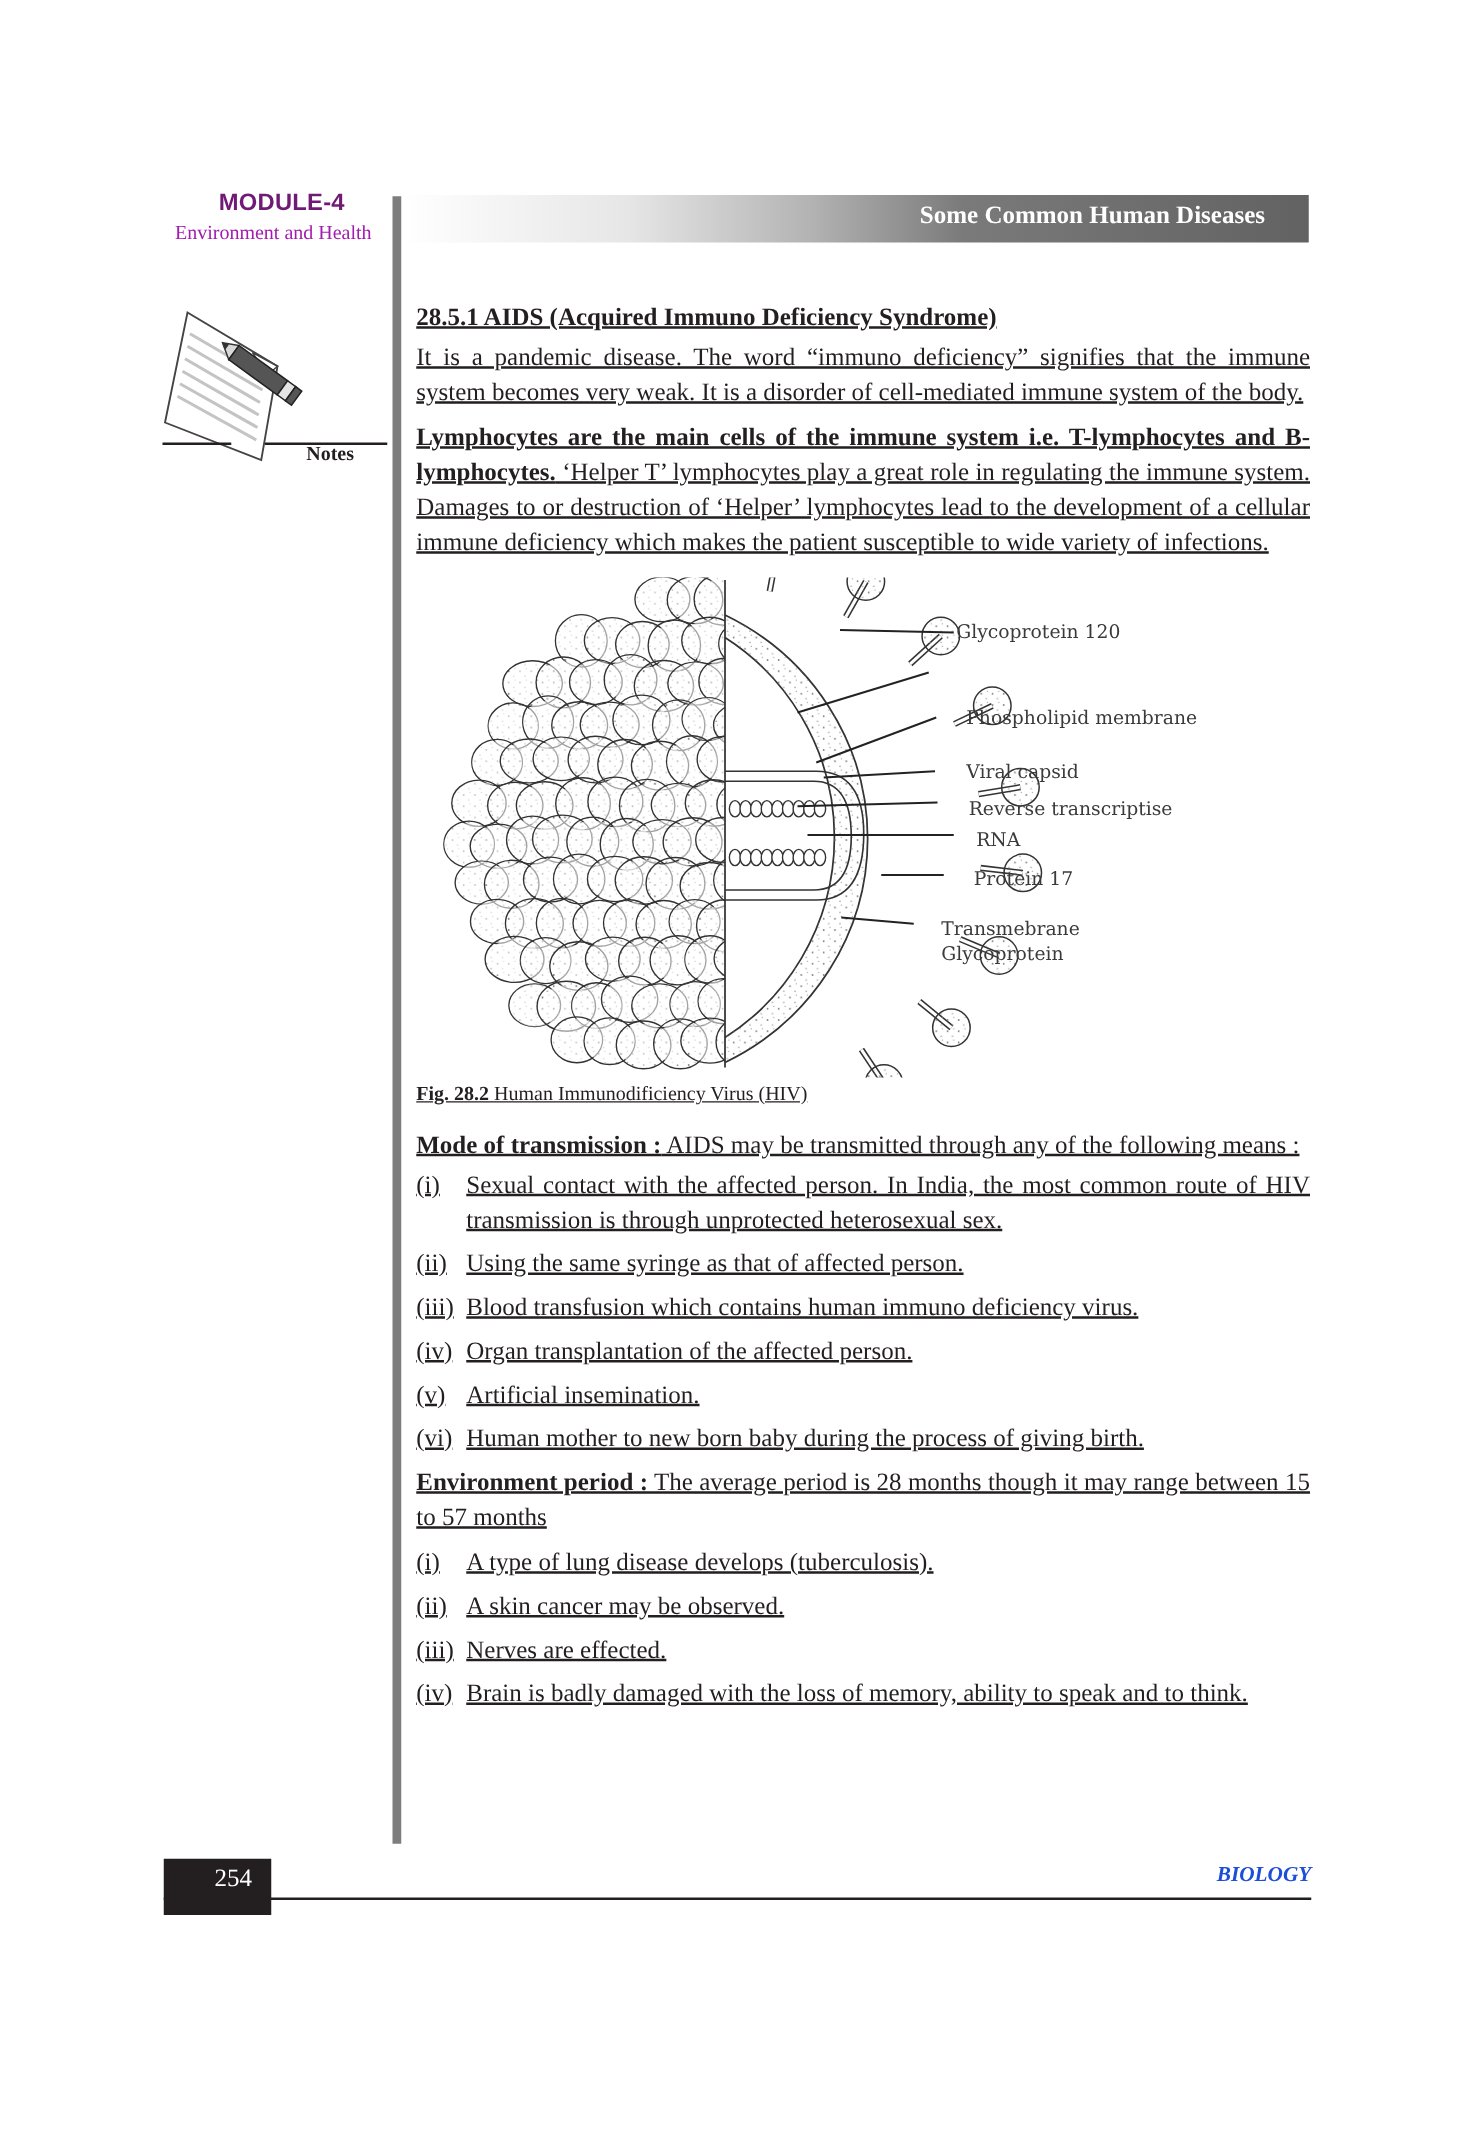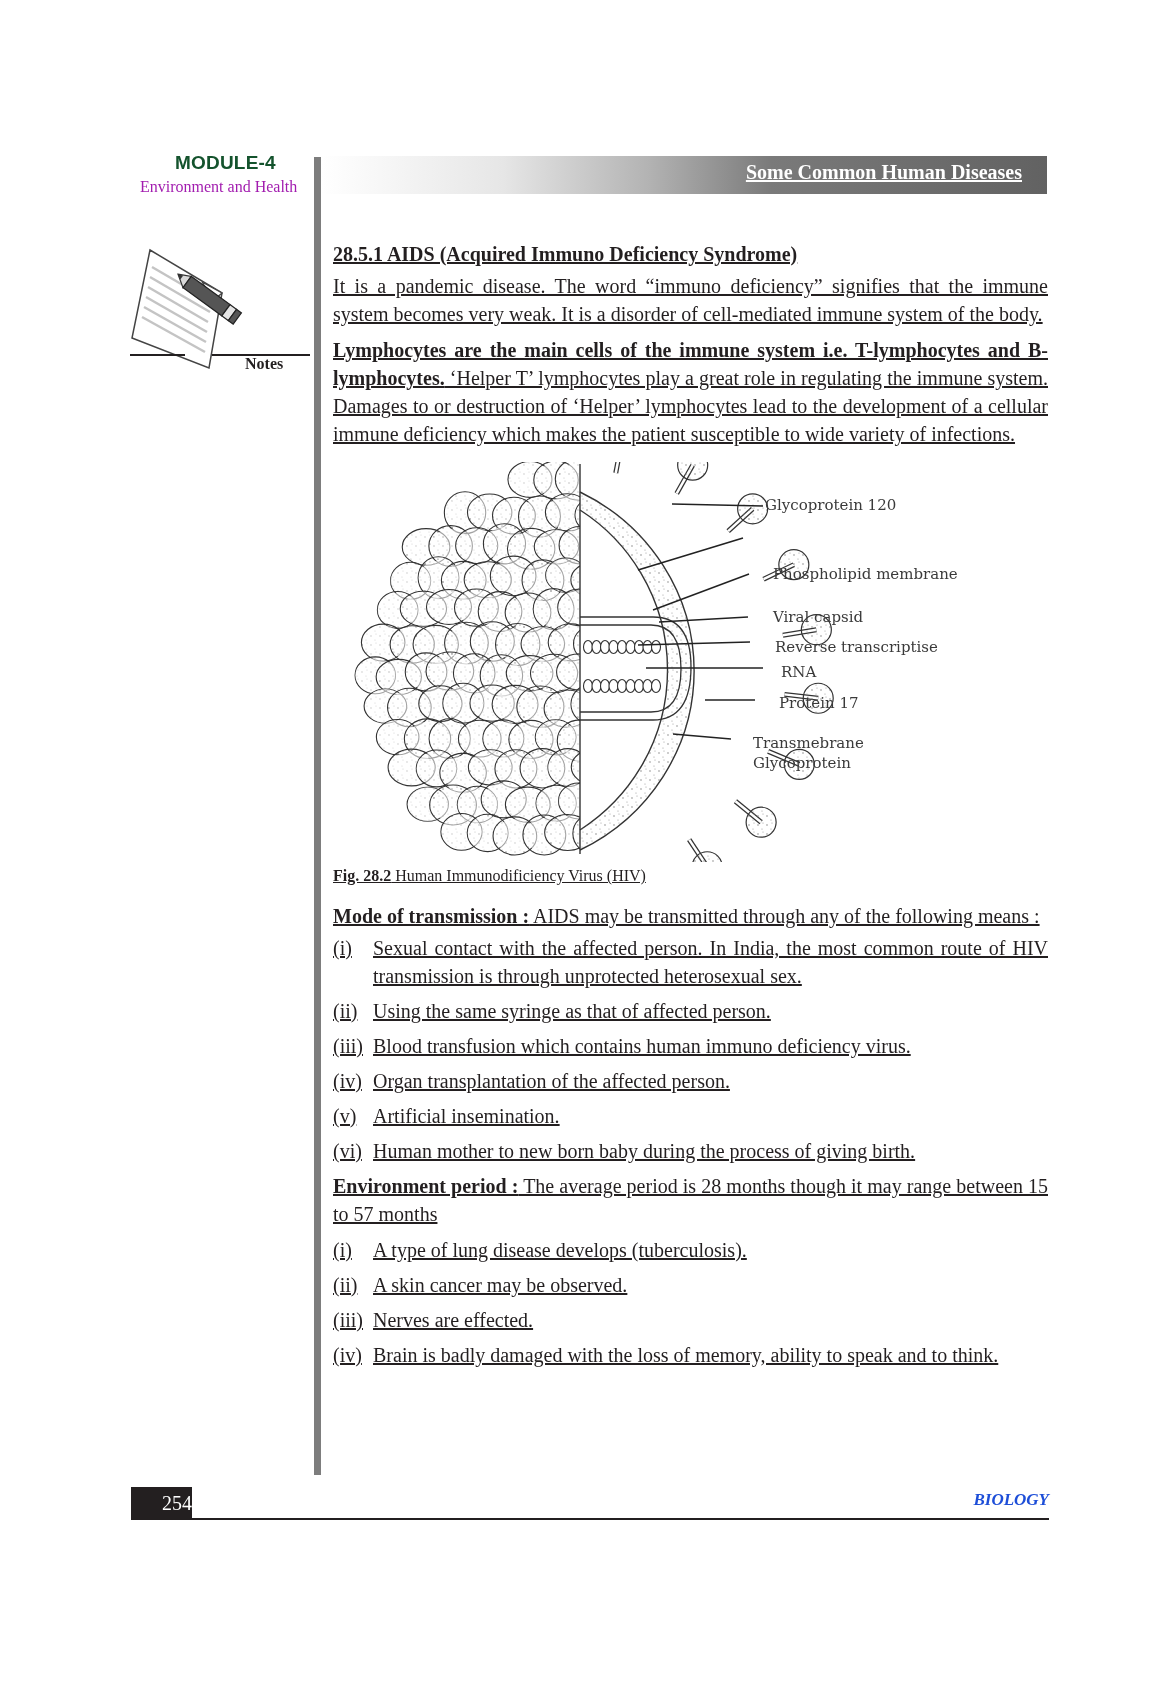--- a/index.html
+++ b/index.html
@@ -1,27 +1,27 @@
 <!DOCTYPE html>
 <html><head>
 <meta charset="utf-8">
 <style>
   html, body { margin:0; padding:0; background:#ffffff; }
   body { width:1167px; height:1707px; position:relative; overflow:hidden;
          font-family:"Liberation Serif", serif; color:#231f20; }
 
   .module-title { position:absolute; left:175px; top:152px; font-family:"Liberation Sans", sans-serif;
-                  font-weight:bold; font-size:19px; letter-spacing:0.2px; color:#14532d; }
+                  font-weight:bold; font-size:19px; letter-spacing:0.2px; color:#701a75; }
   .module-sub { position:absolute; left:140px; top:178px; font-size:16px; color:#a21caf; }
 
   .side-rule { position:absolute; left:314px; top:157px; width:7px; height:1318px; background:#7d7d7d; }
 
   .header-band { position:absolute; left:322px; top:156px; width:725px; height:38px;
                  background:linear-gradient(to right, #ffffff 0%, #e6e6e6 25%, #b3b3b3 45%, #7a7a7a 62%, #626262 100%); }
-  .header-title { position:absolute; right:25px; top:5px; font-weight:bold; font-size:20px; color:#ffffff; white-space:nowrap;text-decoration:underline; }
+  .header-title { position:absolute; right:35px; top:5px; font-weight:bold; font-size:20px; color:#ffffff; white-space:nowrap; }
 
   .notes-icon { position:absolute; left:130px; top:245px; width:180px; height:130px; }
   .notes-label { position:absolute; left:245px; top:355px; font-weight:bold; font-size:16px; color:#231f20; }
 
   .content { position:absolute; left:333px; top:240px; width:715px; font-size:20px; line-height:28px;text-decoration:underline; }
   .content p { margin:0; text-align:justify; }
   .section-heading { font-weight:bold; font-size:20px; margin:0 0 4px 0 !important; }
   .para { margin-bottom:8px !important; }
   .bold { font-weight:bold; }
 
@@ -29,22 +29,22 @@
   .figure svg { position:absolute; left:0; top:0; }
   .fig-caption { text-align:center; font-size:16px; margin-top:0; }
   .fig-caption .fig-num { font-weight:bold; }
 
   .list { margin:4px 0 6px 0; padding:0; list-style:none; }
   .list li { display:flex; margin-bottom:7px; }
   .list li .num { width:40px; flex:0 0 40px; }
   .list li .txt { flex:1; text-align:justify; }
 
   .footer-rule { position:absolute; left:131px; top:1518px; width:918px; height:2px; background:#231f20; }
-  .page-num-box { position:absolute; left:131px; top:1487px; width:61px; height:32px; background:#231f20;
-                  color:#ffffff; font-size:20px; text-align:right; line-height:32px; }
+  .page-num-box { position:absolute; left:131px; top:1487px; width:61px; height:45px; background:#231f20;
+                  color:#ffffff; font-size:20px; text-align:center; line-height:32px;padding-left:25px; }
   .footer-subject { position:absolute; right:118px; top:1490px; font-weight:bold; font-style:italic; font-size:17px; color:#1d4ed8; }
 
   .lbl { font-family:"DejaVu Serif", serif; font-size:15px; fill:#3a3a3a; }
 </style>
 </head>
 <body>
 
 <div class="module-title">MODULE-4</div>
 <div class="module-sub">Environment and Health</div>
 <div class="side-rule"></div>

